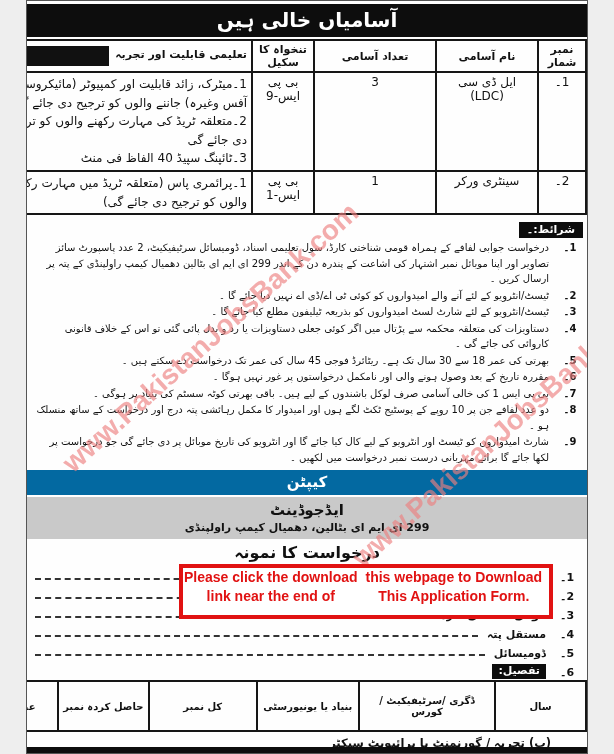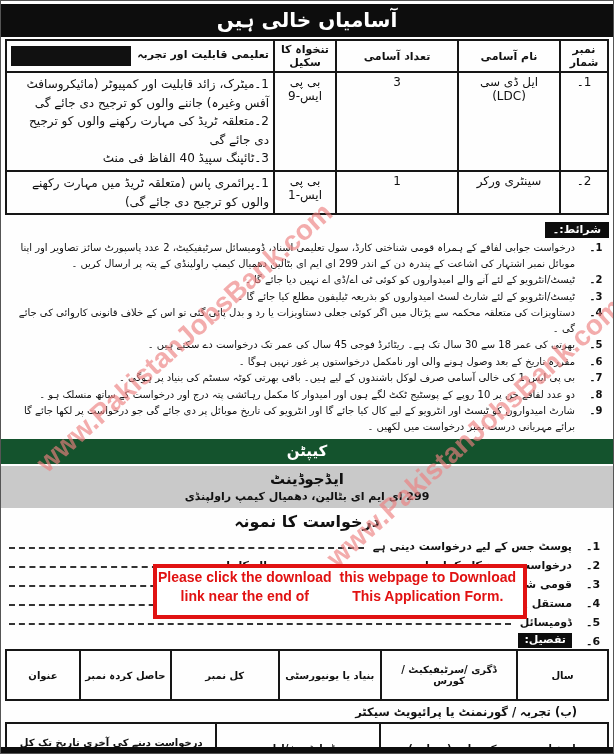--- a/index.html
+++ b/index.html
@@ -1,17 +1,17 @@
 <!DOCTYPE html>
 <html lang="ur"><head>
 <meta charset="utf-8">
 <style>
   html,body{margin:0;padding:0;background:#eee;}
   .ad{
-    position:relative;width:614px;height:754px;margin:0 auto;
+    position:relative;width:562px;height:754px;margin:0 auto;
     background:#fefefe;border:1px solid #555;box-sizing:border-box;
     overflow:hidden;direction:rtl;
     font-family:"DejaVu Sans","Liberation Sans",sans-serif;color:#111;
   }
   
   .title-band{margin-top:3px;background:#0d0d0d;color:#fff;text-align:center;
     font-size:20px;font-weight:bold;padding:4px 0 5px;}
   .intro{font-size:12px;font-weight:bold;text-align:right;padding:4px 8px 2px;line-height:1.4;}
 
   
@@ -27,21 +27,21 @@
 
   
   .cond-label{display:inline-block;background:#0d0d0d;color:#fff;font-weight:bold;
     font-size:11px;padding:1px 8px 2px;margin:2px 4px 2px 0;}
   .conds{padding:0 5px 2px 8px;}
   .cond{display:flex;gap:9px;font-size:10px;line-height:1.55;margin-bottom:1px;}
   .cond .no{min-width:24px;text-align:center;font-weight:bold;}
   .cond .tx{flex:1;text-align:right;}
 
   
-  .captain{background:#14532d;color:#fff;text-align:center;font-weight:bold;
+  .captain{background:#0369a1;color:#fff;text-align:center;font-weight:bold;
     font-size:15px;padding:3px 0 4px;margin-top:2px;}
   .adj{background:#c9c9c9;text-align:center;padding:4px 0 5px;margin-top:2px;}
   .adj .post{font-size:15px;font-weight:bold;}
   .adj .unit{font-size:11px;font-weight:bold;margin-top:2px;}
   .app-title{text-align:center;font-weight:bold;font-size:16px;padding:4px 0 3px;}
 
   
   .fields{padding:0 8px;}
   .field{display:flex;gap:9px;align-items:flex-end;font-size:11px;height:19px;}
   .field .no{min-width:24px;text-align:center;font-weight:bold;}

